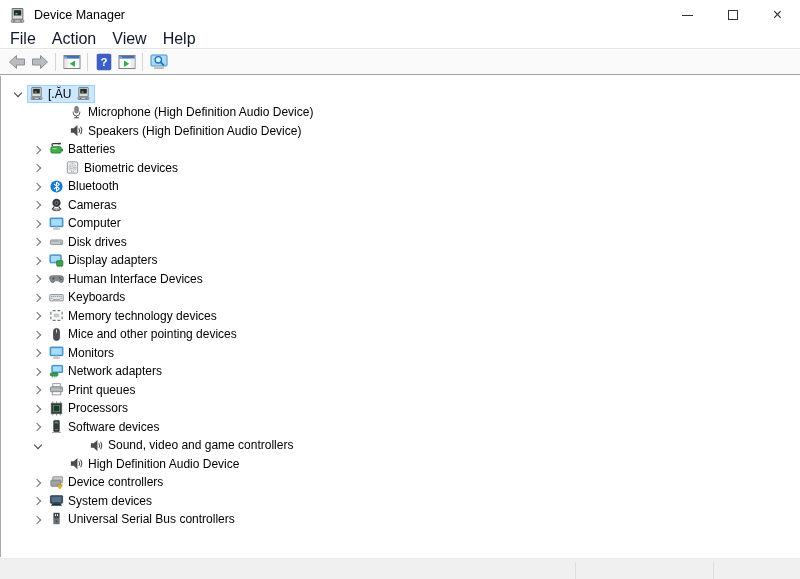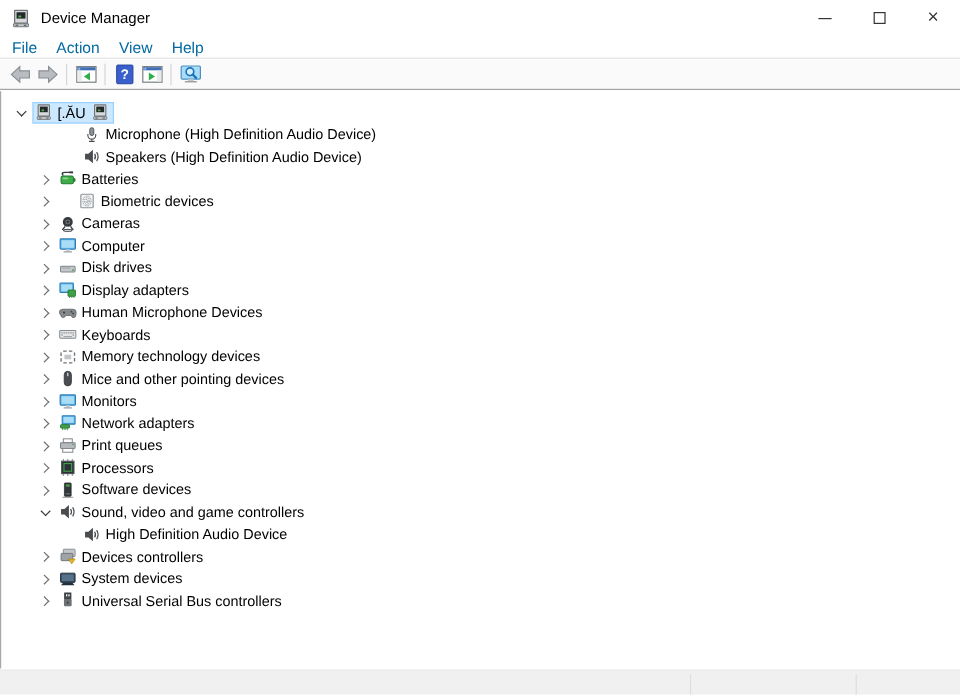--- a/index.html
+++ b/index.html
@@ -16,21 +16,21 @@
   .controls { position:absolute; right:0; top:0; height:30px; display:flex; }
   .ctl { width:45px; height:30px; display:flex; align-items:center; justify-content:center; }
   .glyph-min { width:11px; border-top:1px solid #333; display:block; }
   .glyph-max { width:10px; height:10px; border:1px solid #333; display:block; }
   .glyph-close { font-size:16px; color:#333; line-height:1; }
 
   
   .menubar { position:absolute; top:30px; left:0; width:800px; height:19px;
              background:#fff; display:flex; align-items:center; padding-left:2px;
              border-bottom:1px solid #e3e3e3; }
-  .menu-item { font-size:13px; color:#0369a1; padding:1px 8px; cursor:default; }
+  .menu-item { font-size:16px; color:#0f172a; padding:1px 8px; cursor:default; }
 
   
   .toolbar { position:absolute; top:50px; left:0; width:800px; height:25px;
              background:#fafafa; display:flex; align-items:center; padding-left:5px;
              border-bottom:1px solid #a2a2a2; }
   .tb-btn { width:23px; height:21px; display:flex; align-items:center; justify-content:center; }
   .tb-btn svg { width:18px; height:18px; }
   .tb-sep { width:1px; height:18px; background:#d6d6d6; margin:0 4px; }
 
   
@@ -243,20 +243,34 @@
           <span class="t-label">Biometric devices</span>
         </span>
       </div>
       <div class="tree-row" style="padding-left: 28px;">
         <span class="chev-box">
           <span class="chev right"></span>
         </span>
         <span class="row-inner">
           <span class="t-icon">
             <svg viewBox="0 0 16 16">
+              <rect x="1.5" y="1.5" width="13" height="13" rx="6.5" fill="#1878d2"></rect>
+              <path d="M8 3.2 L11 5.8 L5.3 10.7 M5.3 5.3 L11 10.2 L8 12.8 L8 3.2" stroke="#fff" stroke-width="1.1" fill="none" stroke-linejoin="round"></path>
+            </svg>
+          </span>
+          <span class="t-label">Bluetooth</span>
+        </span>
+      </div>
+      <div class="tree-row" style="padding-left: 28px;">
+        <span class="chev-box">
+          <span class="chev right"></span>
+        </span>
+        <span class="row-inner">
+          <span class="t-icon">
+            <svg viewBox="0 0 16 16">
               <circle cx="8" cy="6.3" r="4.4" fill="#35393d"></circle>
               <circle cx="8" cy="6.3" r="2.2" fill="#6a6f74"></circle>
               <circle cx="8" cy="6.3" r="1" fill="#23272b"></circle>
               <path d="M5.6 10.3 q-1.6 2.4 -2.6 3" stroke="#35393d" stroke-width="1.2" fill="none"></path>
               <path d="M10.4 10.3 q1.6 2.4 2.6 3" stroke="#35393d" stroke-width="1.2" fill="none"></path>
               <ellipse cx="8" cy="13.7" rx="3.8" ry="0.9" fill="none" stroke="#35393d" stroke-width="0.9"></ellipse>
             </svg>
           </span>
           <span class="t-label">Cameras</span>
         </span>
@@ -318,21 +332,21 @@
         </span>
         <span class="row-inner">
           <span class="t-icon">
             <svg viewBox="0 0 16 16">
               <path d="M3.5 5 h9 a3 3 0 0 1 3 3.2 l-0.4 2.6 a2 2 0 0 1 -3.4 1 l-1.2 -1.3 h-4 l-1.2 1.3 a2 2 0 0 1 -3.4 -1 L0.5 8.2 A3 3 0 0 1 3.5 5 z" fill="#85898d" stroke="#5d6165" stroke-width="0.7"></path>
               <circle cx="4.7" cy="8" r="1" fill="#3f4347"></circle>
               <circle cx="11.2" cy="7.2" r="0.8" fill="#3f4347"></circle>
               <circle cx="12.7" cy="8.8" r="0.8" fill="#3f4347"></circle>
             </svg>
           </span>
-          <span class="t-label">Human Microphone Devices</span>
+          <span class="t-label">Human Interface Devices</span>
         </span>
       </div>
       <div class="tree-row" style="padding-left: 28px;">
         <span class="chev-box">
           <span class="chev right"></span>
         </span>
         <span class="row-inner">
           <span class="t-icon">
             <svg viewBox="0 0 16 16">
               <rect x="0.8" y="4.8" width="14.4" height="6.8" rx="0.8" fill="#e4e6e8" stroke="#83888d" stroke-width="0.9"></rect>
@@ -463,21 +477,21 @@
             <svg viewBox="0 0 16 16">
               <rect x="5" y="1.5" width="6" height="12" rx="0.8" fill="#33383c" stroke="#1f2326" stroke-width="0.6"></rect>
               <rect x="6.2" y="2.8" width="3.6" height="2" fill="#43a047"></rect>
               <rect x="6.2" y="10.8" width="3.6" height="0.9" fill="#7d8286"></rect>
               <rect x="3.2" y="13.8" width="9.6" height="1" fill="#9aa0a5"></rect>
             </svg>
           </span>
           <span class="t-label">Software devices</span>
         </span>
       </div>
-      <div class="tree-row" style="padding-left: 28px;">
+      <div class="tree-row" style="padding-left: 28px; gap: 40px;">
         <span class="chev-box">
           <span class="chev down"></span>
         </span>
         <span class="row-inner">
           <span class="t-icon">
             <svg viewBox="0 0 16 16">
               <polygon points="2,5.5 5,5.5 9,2 9,14 5,10.5 2,10.5" fill="#4a4d50"></polygon>
               <path d="M10.5 5.5 q1.5 2.5 0 5" stroke="#4a4d50" stroke-width="1.1" fill="none"></path>
               <path d="M12.3 4 q2.5 4 0 8" stroke="#4a4d50" stroke-width="1.1" fill="none"></path>
             </svg>
@@ -503,21 +517,21 @@
           <span class="chev right"></span>
         </span>
         <span class="row-inner">
           <span class="t-icon">
             <svg viewBox="0 0 16 16">
               <rect x="4" y="1.8" width="10.5" height="6.5" rx="0.6" fill="#c3c7ca" stroke="#83888d" stroke-width="0.8"></rect>
               <rect x="2" y="5.5" width="10.5" height="6.5" rx="0.6" fill="#9ea3a7" stroke="#6d7276" stroke-width="0.8"></rect>
               <polygon points="8.5,10.5 14.5,10.5 11.5,14.8" fill="#e8b72a" stroke="#a5820e" stroke-width="0.6"></polygon>
             </svg>
           </span>
-          <span class="t-label">Devices controllers</span>
+          <span class="t-label">Device controllers</span>
         </span>
       </div>
       <div class="tree-row" style="padding-left: 28px;">
         <span class="chev-box">
           <span class="chev right"></span>
         </span>
         <span class="row-inner">
           <span class="t-icon">
             <svg viewBox="0 0 16 16">
               <rect x="1.5" y="2.8" width="13" height="8.2" rx="0.8" fill="#34495e" stroke="#22303c" stroke-width="0.8"></rect>

